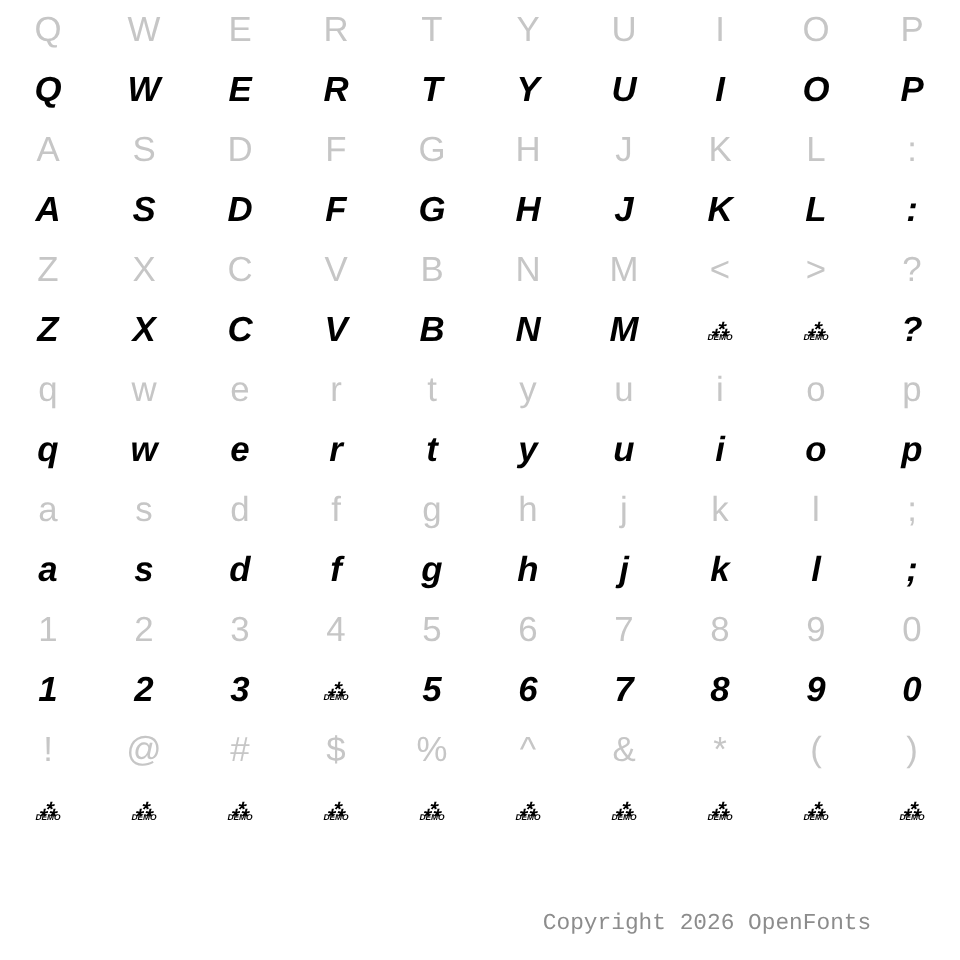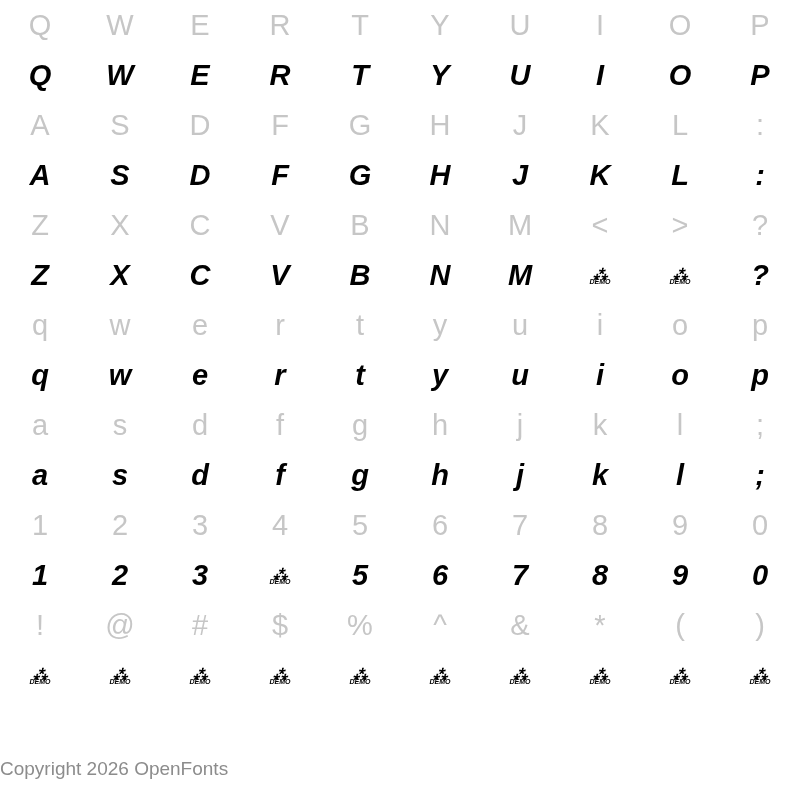--- a/index.html
+++ b/index.html
@@ -71,25 +71,25 @@
     letter-spacing: 0px;
     line-height: 8px;
   }
   .row-sample .demo-mark { color: #000000; }
 
   .copyright {
     position: absolute;
     left: 0;
     right: 0;
     top: 758px;
-    text-align: left;
+    text-align: right;
     padding-right: 74px;
     font-size: 19px;
     color: #8c8c8c;
-    font-family: Liberation Sans, sans-serif;
+    font-family: Liberation Mono, monospace;
   }
 </style>
 </head>
 <body>
 
 <div id="sheet">
   <div class="grid" id="glyph-grid">
       <div class="grid-row row-ref" style="display: contents;"><div class="cell">Q</div><div class="cell">W</div><div class="cell">E</div><div class="cell">R</div><div class="cell">T</div><div class="cell">Y</div><div class="cell">U</div><div class="cell">I</div><div class="cell">O</div><div class="cell">P</div></div>
       <div class="grid-row row-sample" style="display: contents;"><div class="cell">Q</div><div class="cell">W</div><div class="cell">E</div><div class="cell">R</div><div class="cell">T</div><div class="cell">Y</div><div class="cell">U</div><div class="cell">I</div><div class="cell">O</div><div class="cell">P</div></div>
       <div class="grid-row row-ref" style="display: contents;"><div class="cell">A</div><div class="cell">S</div><div class="cell">D</div><div class="cell">F</div><div class="cell">G</div><div class="cell">H</div><div class="cell">J</div><div class="cell">K</div><div class="cell">L</div><div class="cell">:</div></div>

